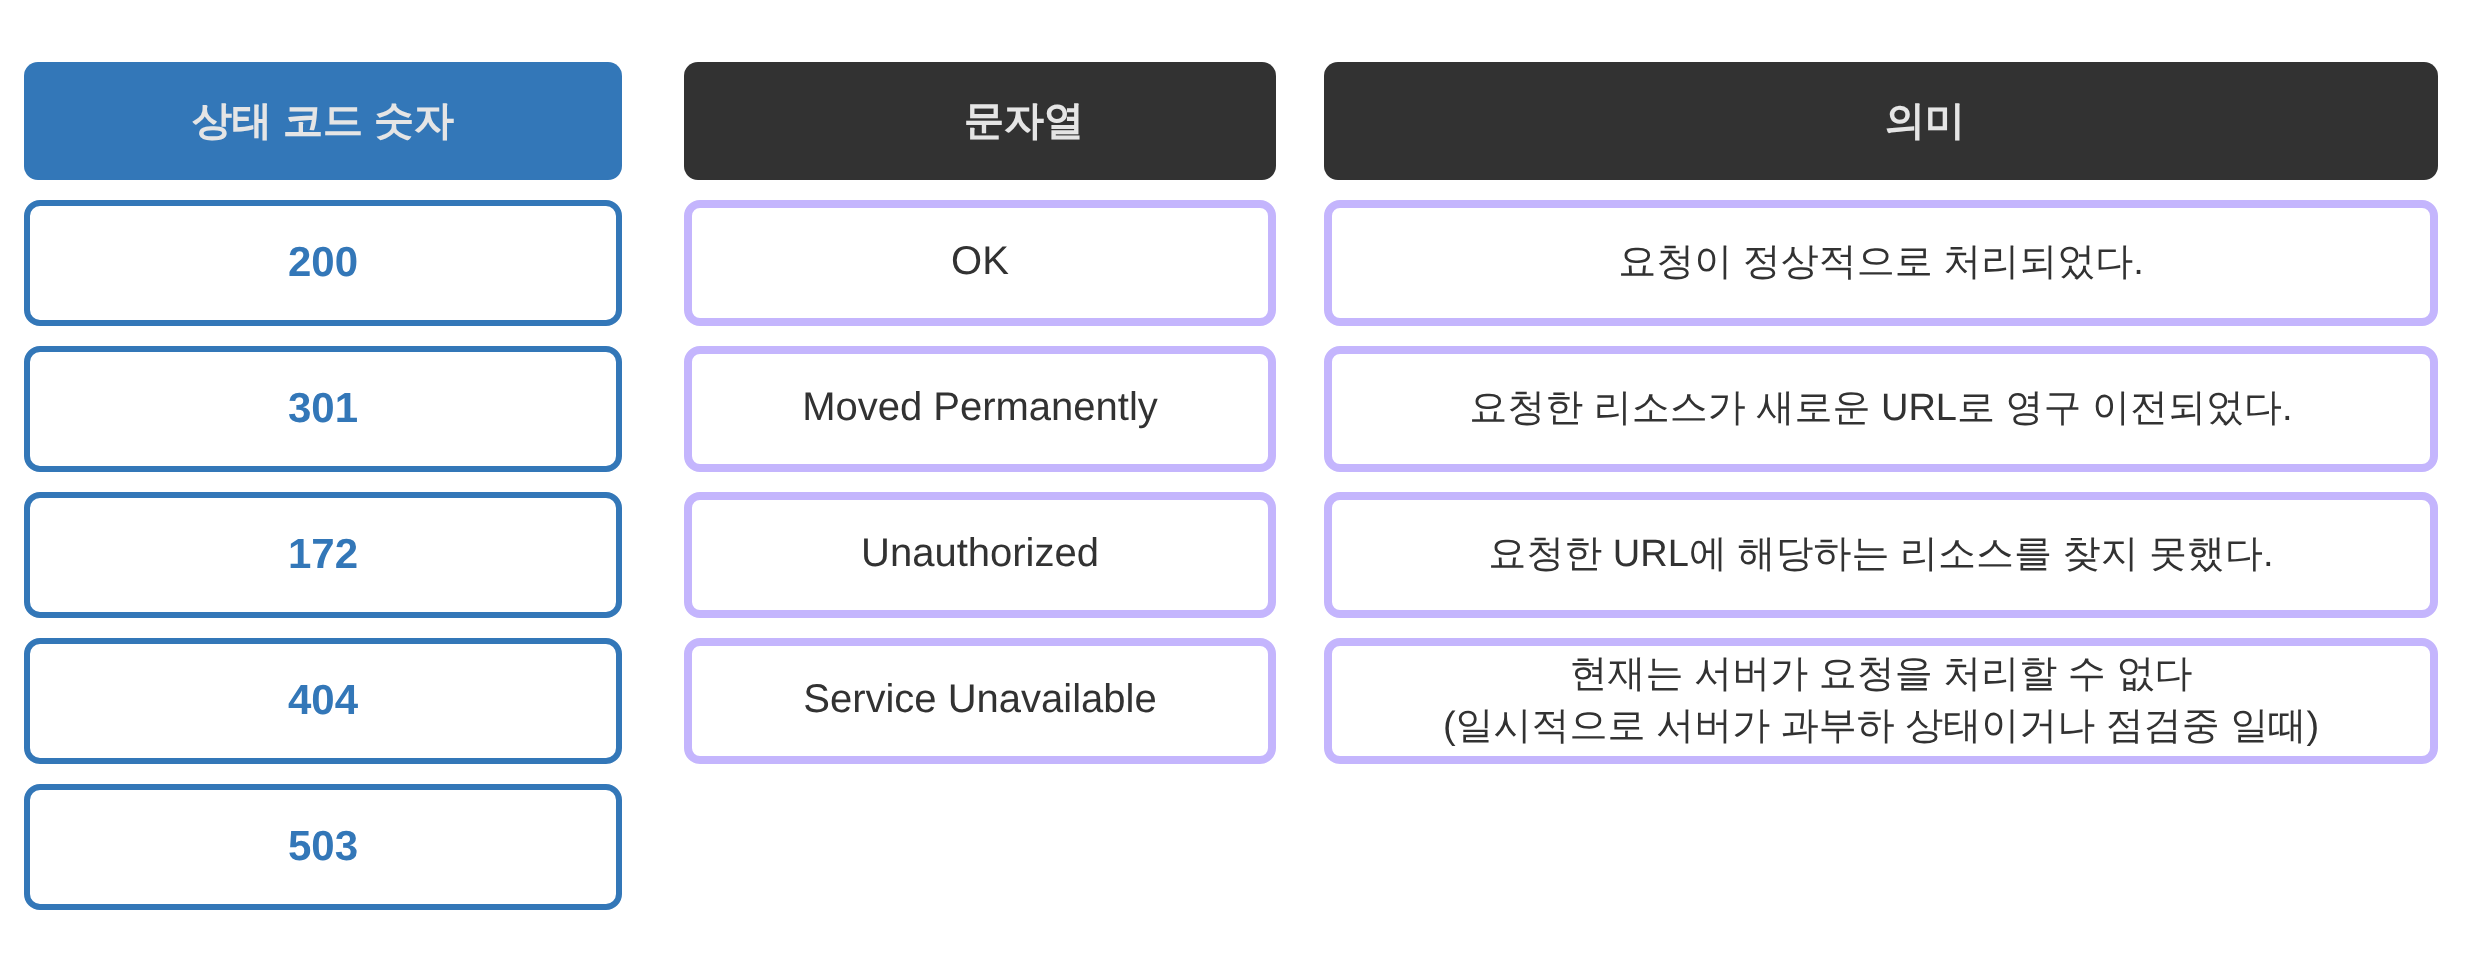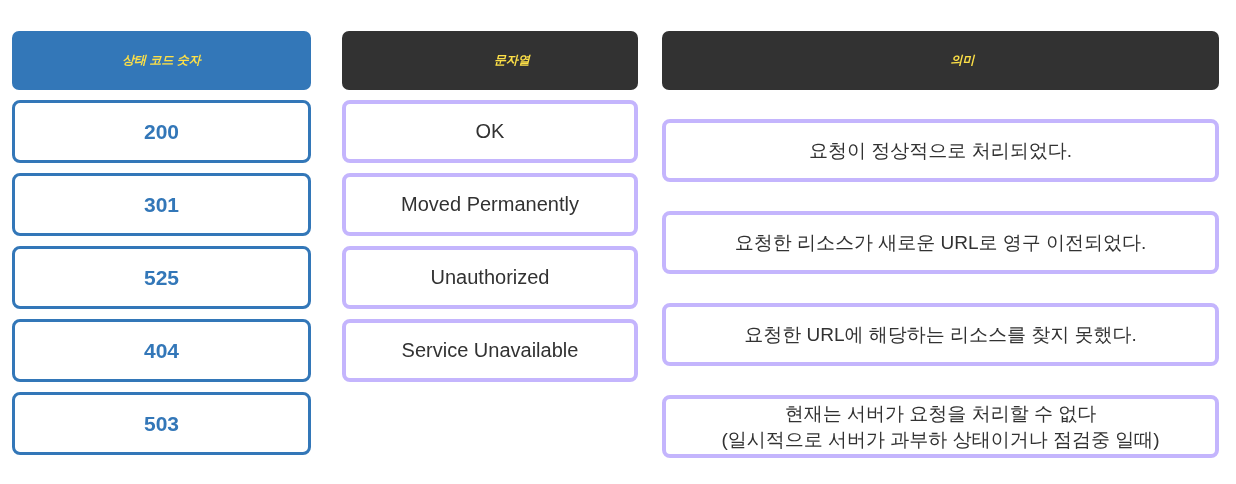--- a/index.html
+++ b/index.html
@@ -29,24 +29,23 @@
   .col-string  { width: 296px; margin-right: 24px; }
   .col-meaning { width: 557px; }
 
   .hdr {
     height: 59px;
     border-radius: 7px;
     display: flex;
     align-items: center;
     justify-content: center;
     font-weight: 700;
-    font-size: 12px;
-    color: #fde047;
+    font-size: 20px;
+    color: #e5e5e5;
     box-sizing: border-box;
-    font-style: italic;
   }
   .hdr.blue { background: #3377b8; }
   .hdr.dark { background: #323232; padding-left: 44px; }
 
   .cell {
     height: 63px;
     border-radius: 8px;
     background: #ffffff;
     display: flex;
     flex-direction: column;
@@ -64,35 +63,34 @@
   .cell.dark-cell {
     border: 4px solid #c4b5fd;
     color: #323232;
     font-weight: 400;
     font-size: 20px;
   }
   .cell.meaning {
     font-size: 19px;
     line-height: 26px;
     padding: 0 8px;
-    margin-top: 19px;
   }
   .meaning-line { white-space: nowrap; }
 </style>
 </head>
 <body>
 
 <div class="canvas">
   <div class="diagram">
 
     <div class="col col-code">
       <div class="hdr blue">상태 코드 숫자</div>
       <div class="cell blue-cell">200</div>
       <div class="cell blue-cell">301</div>
-      <div class="cell blue-cell">525</div>
+      <div class="cell blue-cell">172</div>
       <div class="cell blue-cell">404</div>
       <div class="cell blue-cell">503</div>
     </div>
 
     <div class="col col-string">
       <div class="hdr dark">문자열</div>
       <div class="cell dark-cell">OK</div>
       <div class="cell dark-cell">Moved Permanently</div>
       <div class="cell dark-cell">Unauthorized</div>
       <div class="cell dark-cell">Service Unavailable</div>

